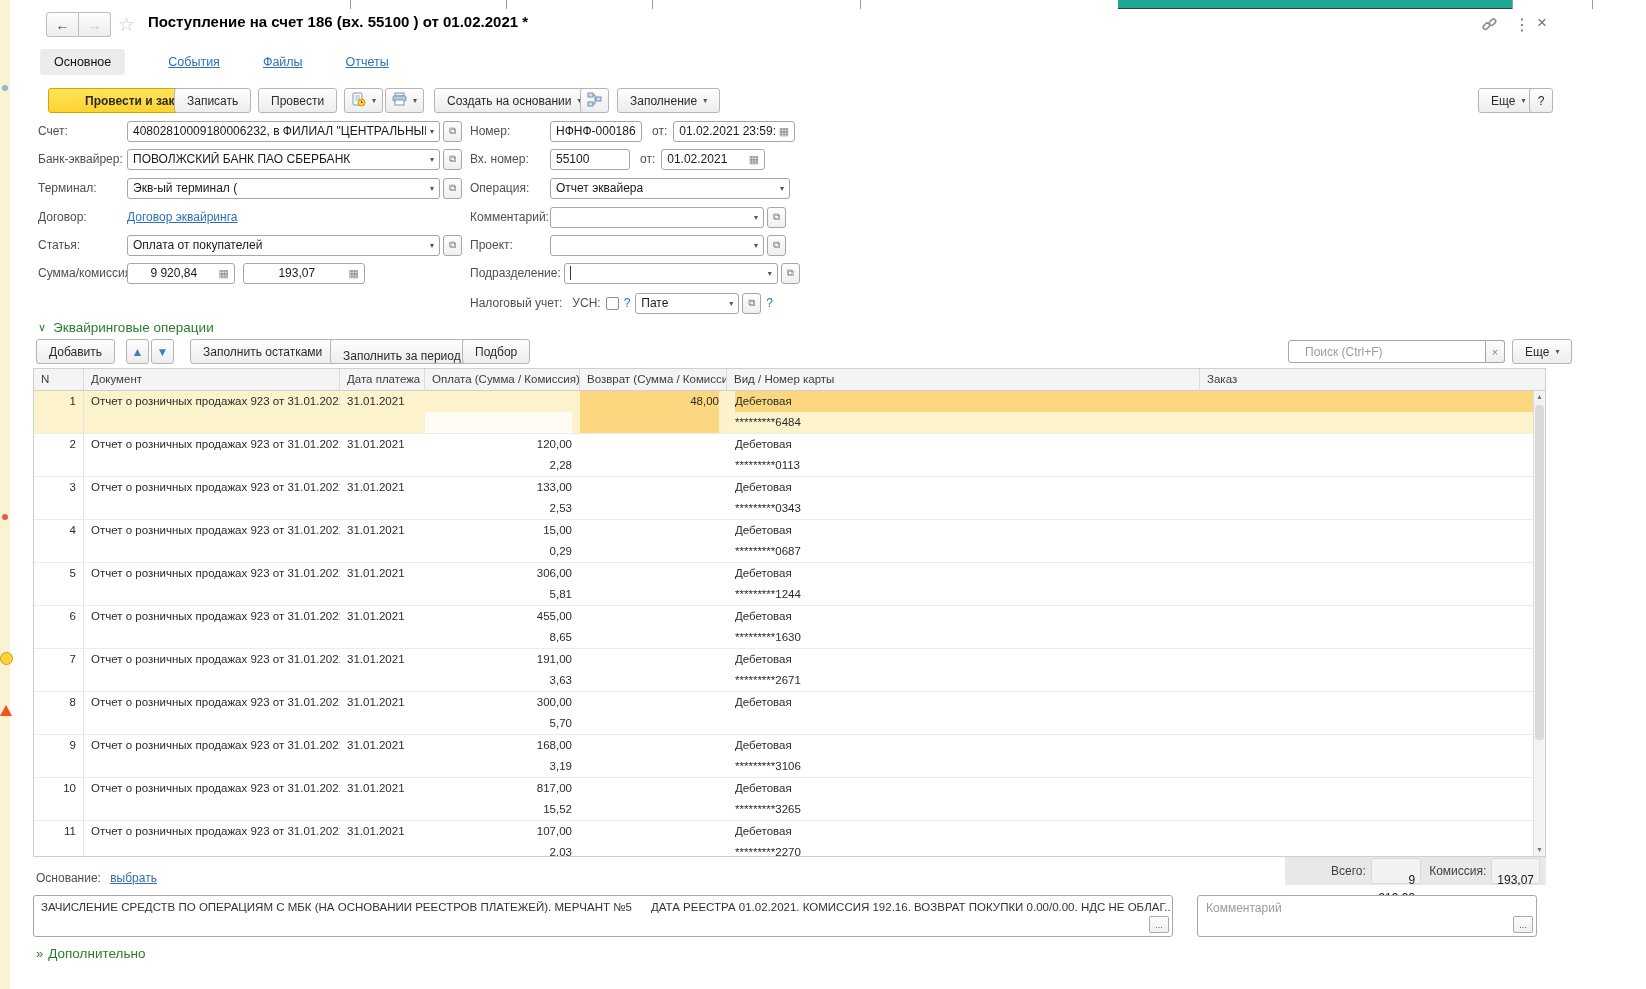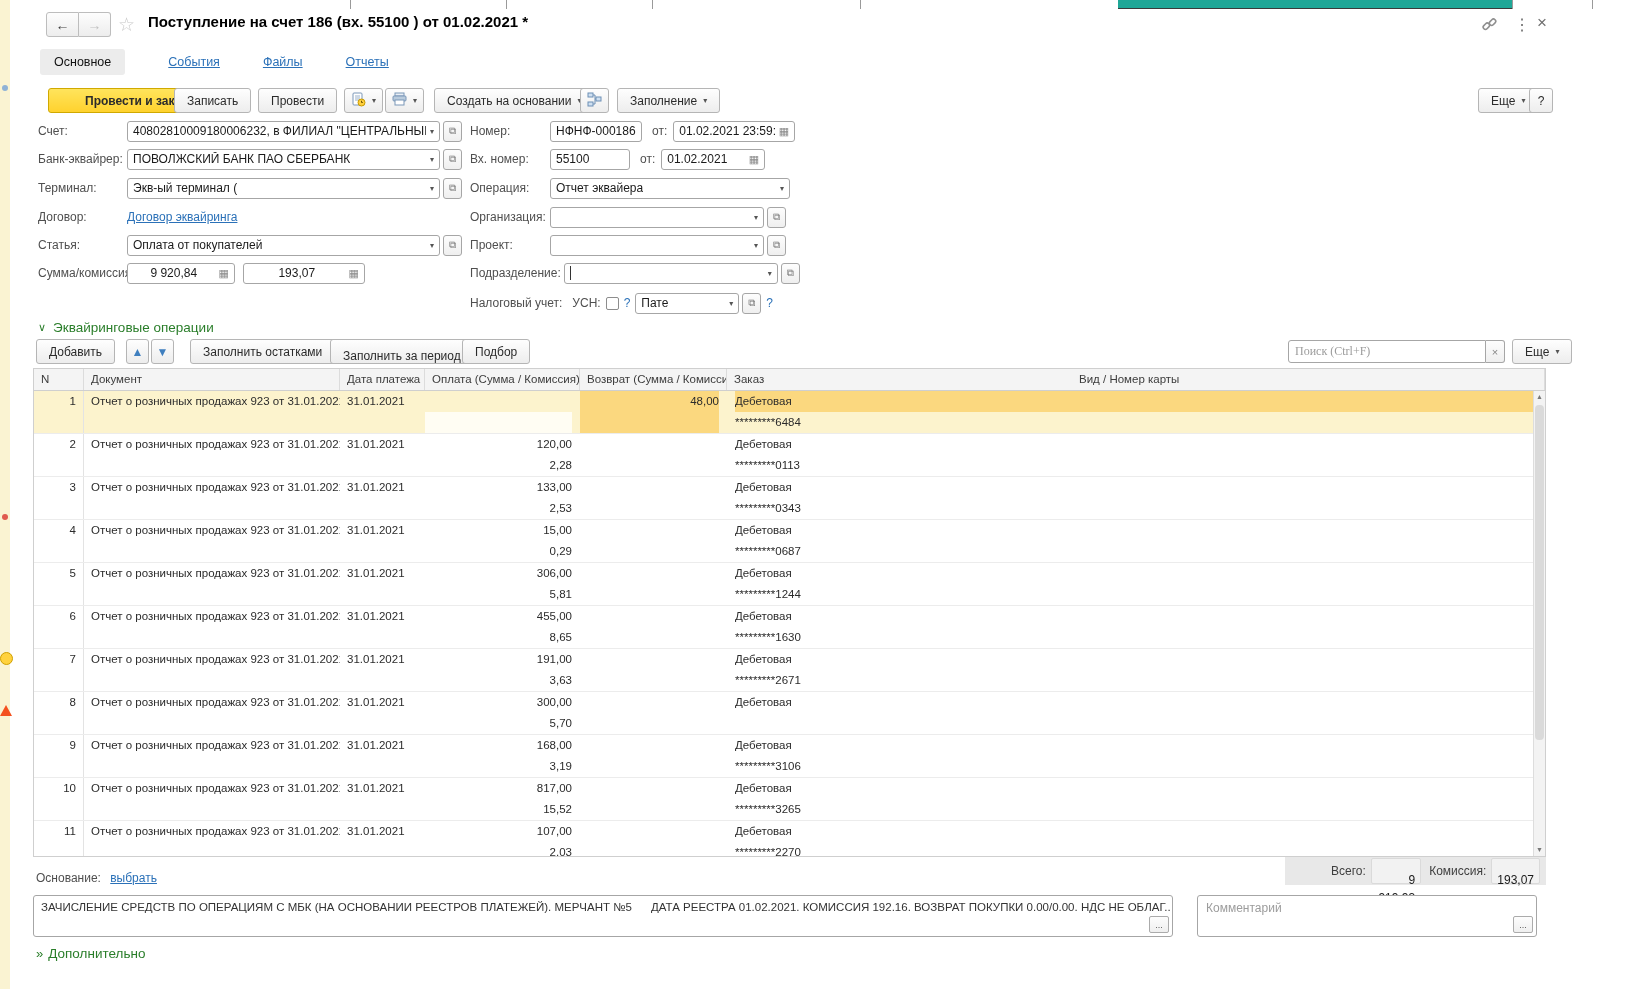--- a/index.html
+++ b/index.html
@@ -80,21 +80,21 @@
   .trow.sel .c-ret div{background:#fbd87f;}
   .trow.sel .c-card div.l1{background:#fbd87f;}
   .trow.sel .c-order div.l1{background:#fbd87f;}
   .trow.sel .c-pay div.l2{background:#fffdf3;}
   .vscroll{position:absolute;right:0;top:22px;width:12px;height:465px;background:#f3f3f3;border-left:1px solid #ddd;box-sizing:border-box;}
   .varrow{position:absolute;left:0;width:11px;height:12px;font-size:7px;color:#787878;text-align:center;line-height:12px;}
   .vthumb{position:absolute;left:1px;top:14px;width:9px;height:335px;background:#dadada;border-radius:4px;}
 
   
   .ttb{position:absolute;top:339px;}
-  .search{box-sizing:border-box;width:198px;height:23px;border:1px solid #a6a6a6;border-radius:3px 0 0 3px;padding:0 6px;font-size:12px;color:#be185d;font-family:Liberation Serif, serif;}
+  .search{box-sizing:border-box;width:198px;height:23px;border:1px solid #a6a6a6;border-radius:3px 0 0 3px;padding:0 16px;font-size:12px;color:#be185d;font-family:Liberation Sans, sans-serif;}
   .search::placeholder{color:#9c9c9c;}
   .clearbtn{box-sizing:border-box;width:19px;height:23px;border:1px solid #a6a6a6;border-left:none;border-radius:0 3px 3px 0;background:linear-gradient(#fdfdfd,#efefef);display:inline-flex;align-items:center;justify-content:center;color:#888;font-size:11px;}
 
   
   .basis{position:absolute;left:36px;top:871px;font-size:12px;color:#4f4f4f;}
   .totals{position:absolute;left:1285px;top:857px;width:261px;height:28px;background:#e8e8e8;display:flex;align-items:center;box-sizing:border-box;padding:0 6px;}
   .totals .tl{font-size:12px;color:#3e3e3e;margin-right:5px;white-space:nowrap;margin-left:40px;}
   .tval{box-sizing:border-box;background:#f2f2f2;border:1px solid #dadada;border-radius:2px;height:20px;line-height:18px;font-size:12px;color:#1a1a1a;text-align:right;padding:12px 5px;}
   .bigbox{position:absolute;left:33px;top:895px;width:1140px;height:42px;border:1px solid #a6a6a6;border-radius:3px;box-sizing:border-box;background:#fff;}
   .bigbox .t1{position:absolute;left:7px;top:5px;font-size:11.5px;color:#333;white-space:nowrap;}
@@ -296,21 +296,21 @@
 
   <div class="fr" style="left:470px;top:177px;">
     <div class="flabel rw">Операция:</div>
     <div class="fld" style="width:240px;">
       <span class="fval">Отчет эквайера</span>
       <span class="dd-in">▾</span>
     </div>
   </div>
 
   <div class="fr" style="left:470px;top:206px;">
-    <div class="flabel rw">Организация:</div>
+    <div class="flabel rw">Комментарий:</div>
     <div class="fld" style="width:214px;">
       <span class="fval"></span>
       <span class="dd-in">▾</span>
     </div>
     <div class="sqbtn">
         <span>⧉</span>
       </div>
   </div>
 
   <div class="fr" style="left:470px;top:234px;">
@@ -383,22 +383,22 @@
       </div>
   </div>
 
   <div class="ops-table">
     <div class="thead">
       <div class="hc h-n">N</div>
       <div class="hc h-doc">Документ</div>
       <div class="hc h-date">Дата платежа</div>
       <div class="hc h-pay">Оплата (Сумма / Комиссия)</div>
       <div class="hc h-ret">Возврат (Сумма / Комиссия)</div>
+      <div class="hc h-card">Вид / Номер карты</div>
       <div class="hc h-order">Заказ</div>
-      <div class="hc h-card">Вид / Номер карты</div>
     </div>
     <div class="tbody">
         <div class="trow sel">
           <div class="tc c-n">
             <div class="l1">1</div>
             <div class="l2"></div>
           </div>
           <div class="tc c-doc">
             <div class="l1">Отчет о розничных продажах 923 от 31.01.2021</div>
             <div class="l2"></div>

